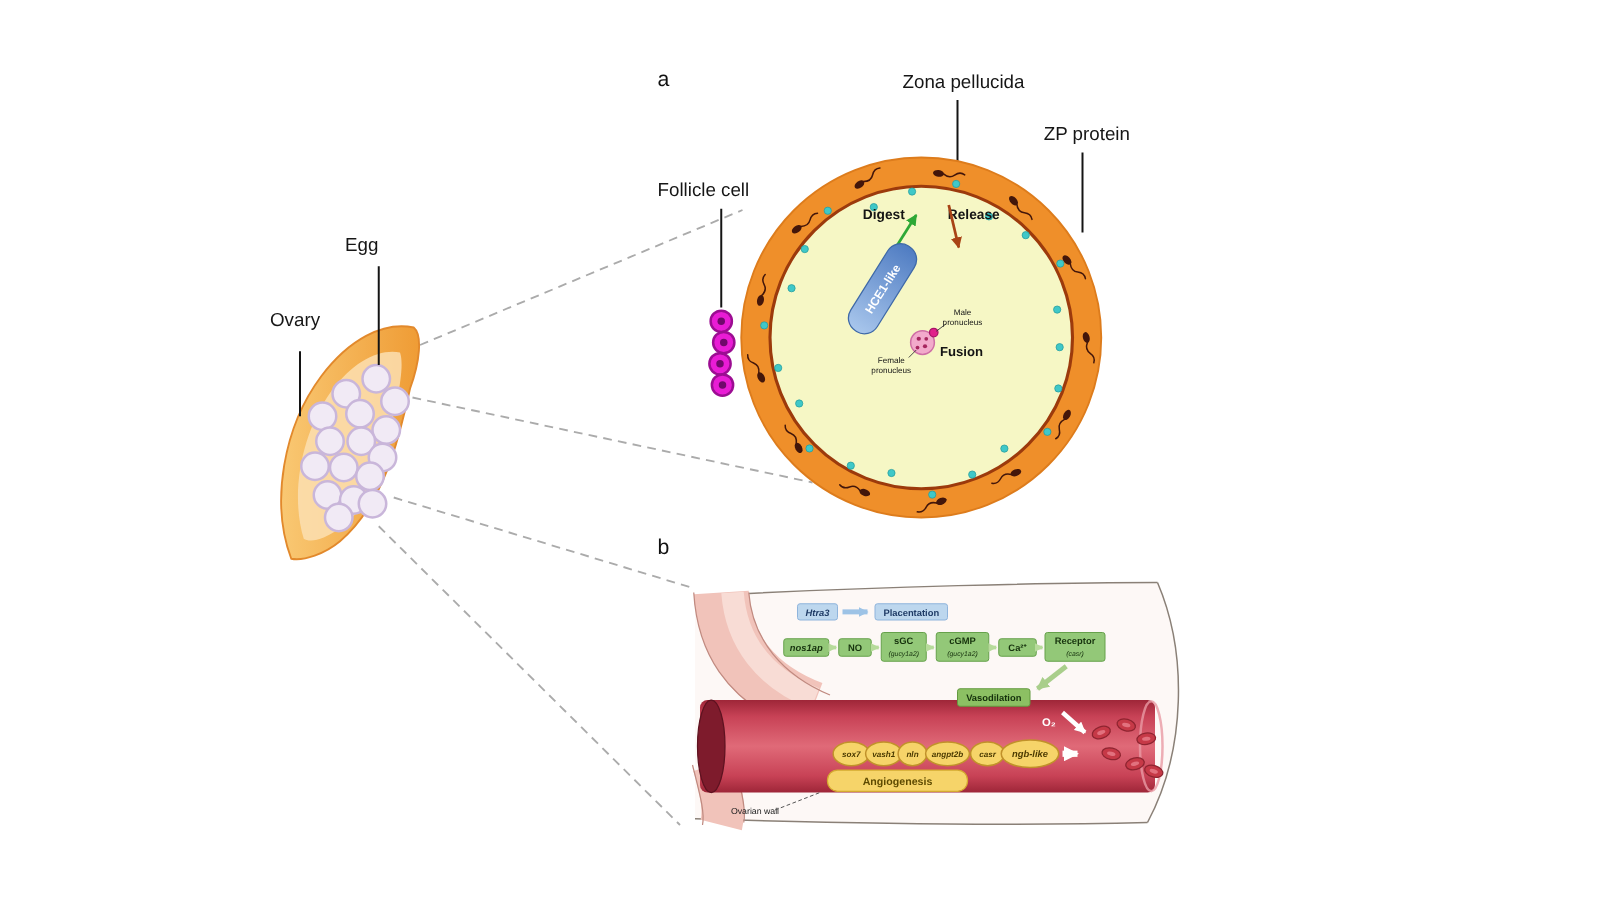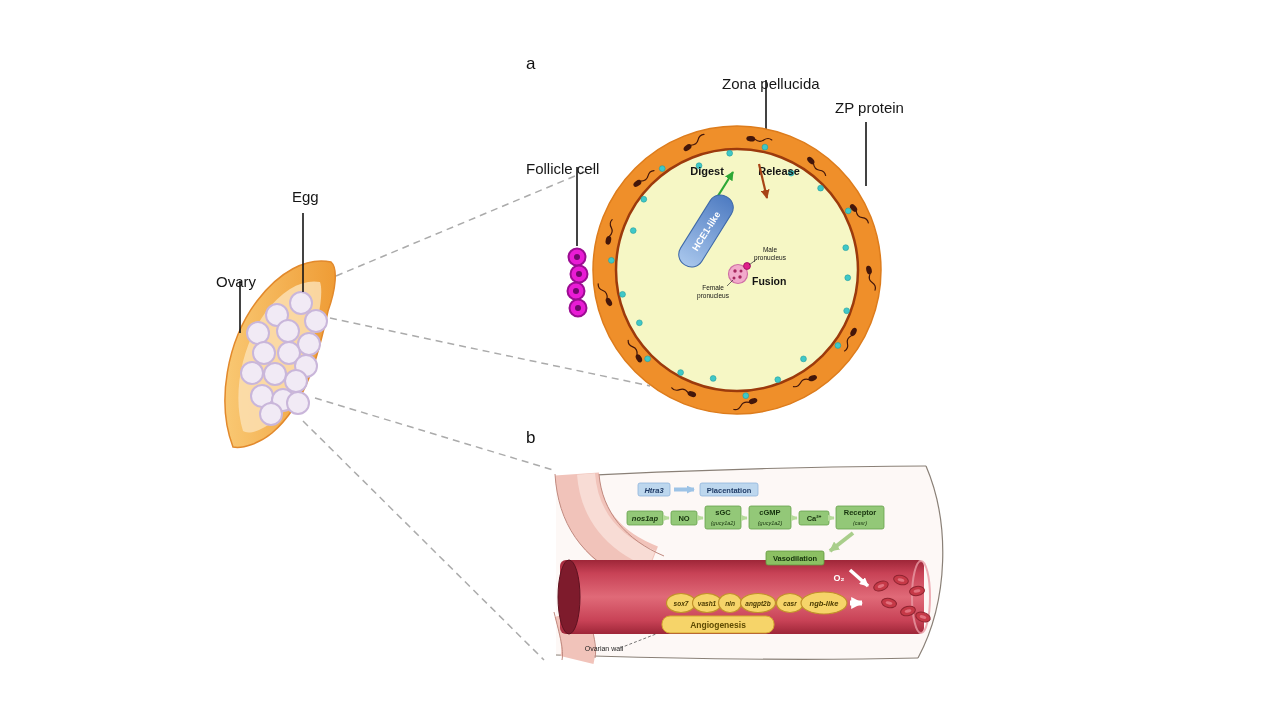--- a/index.html
+++ b/index.html
@@ -313,21 +313,21 @@
     </g>
 
     <rect x="662" y="616" width="112" height="17" rx="8" fill="#F6D469" stroke="#D4A92F" stroke-width="1"></rect>
     <text x="718" y="628" class="ta fw" font-size="8.5" fill="#5E4A00">Angiogenesis</text>
 
     <text x="604" y="651" class="ta" font-size="7" fill="#222222">Ovarian wall</text>
     <line x1="620" y1="648" x2="656" y2="634" stroke="#555555" stroke-width="0.8" stroke-dasharray="3 2"></line>
   </g>
 </svg>
 
-<div class="lbl" style="left:216px;top:274px">Ovary</div>
-<div class="lbl" style="left:292px;top:189px">Egg</div>
+<div class="lbl" style="left:216px;top:249px">Ovary</div>
+<div class="lbl" style="left:276px;top:189px">Egg</div>
 <div class="lbl panel-letter" style="left:526px;top:55px">a</div>
-<div class="lbl" style="left:722px;top:76px">Zona pellucida</div>
+<div class="lbl" style="left:722px;top:58px">Zona pellucida</div>
 <div class="lbl" style="left:835px;top:100px">ZP protein</div>
-<div class="lbl" style="left:526px;top:161px">Follicle cell</div>
+<div class="lbl" style="left:526px;top:145px">Follicle cell</div>
 <div class="lbl panel-letter" style="left:526px;top:429px">b</div>
 
 </div>
 
 </body></html>

